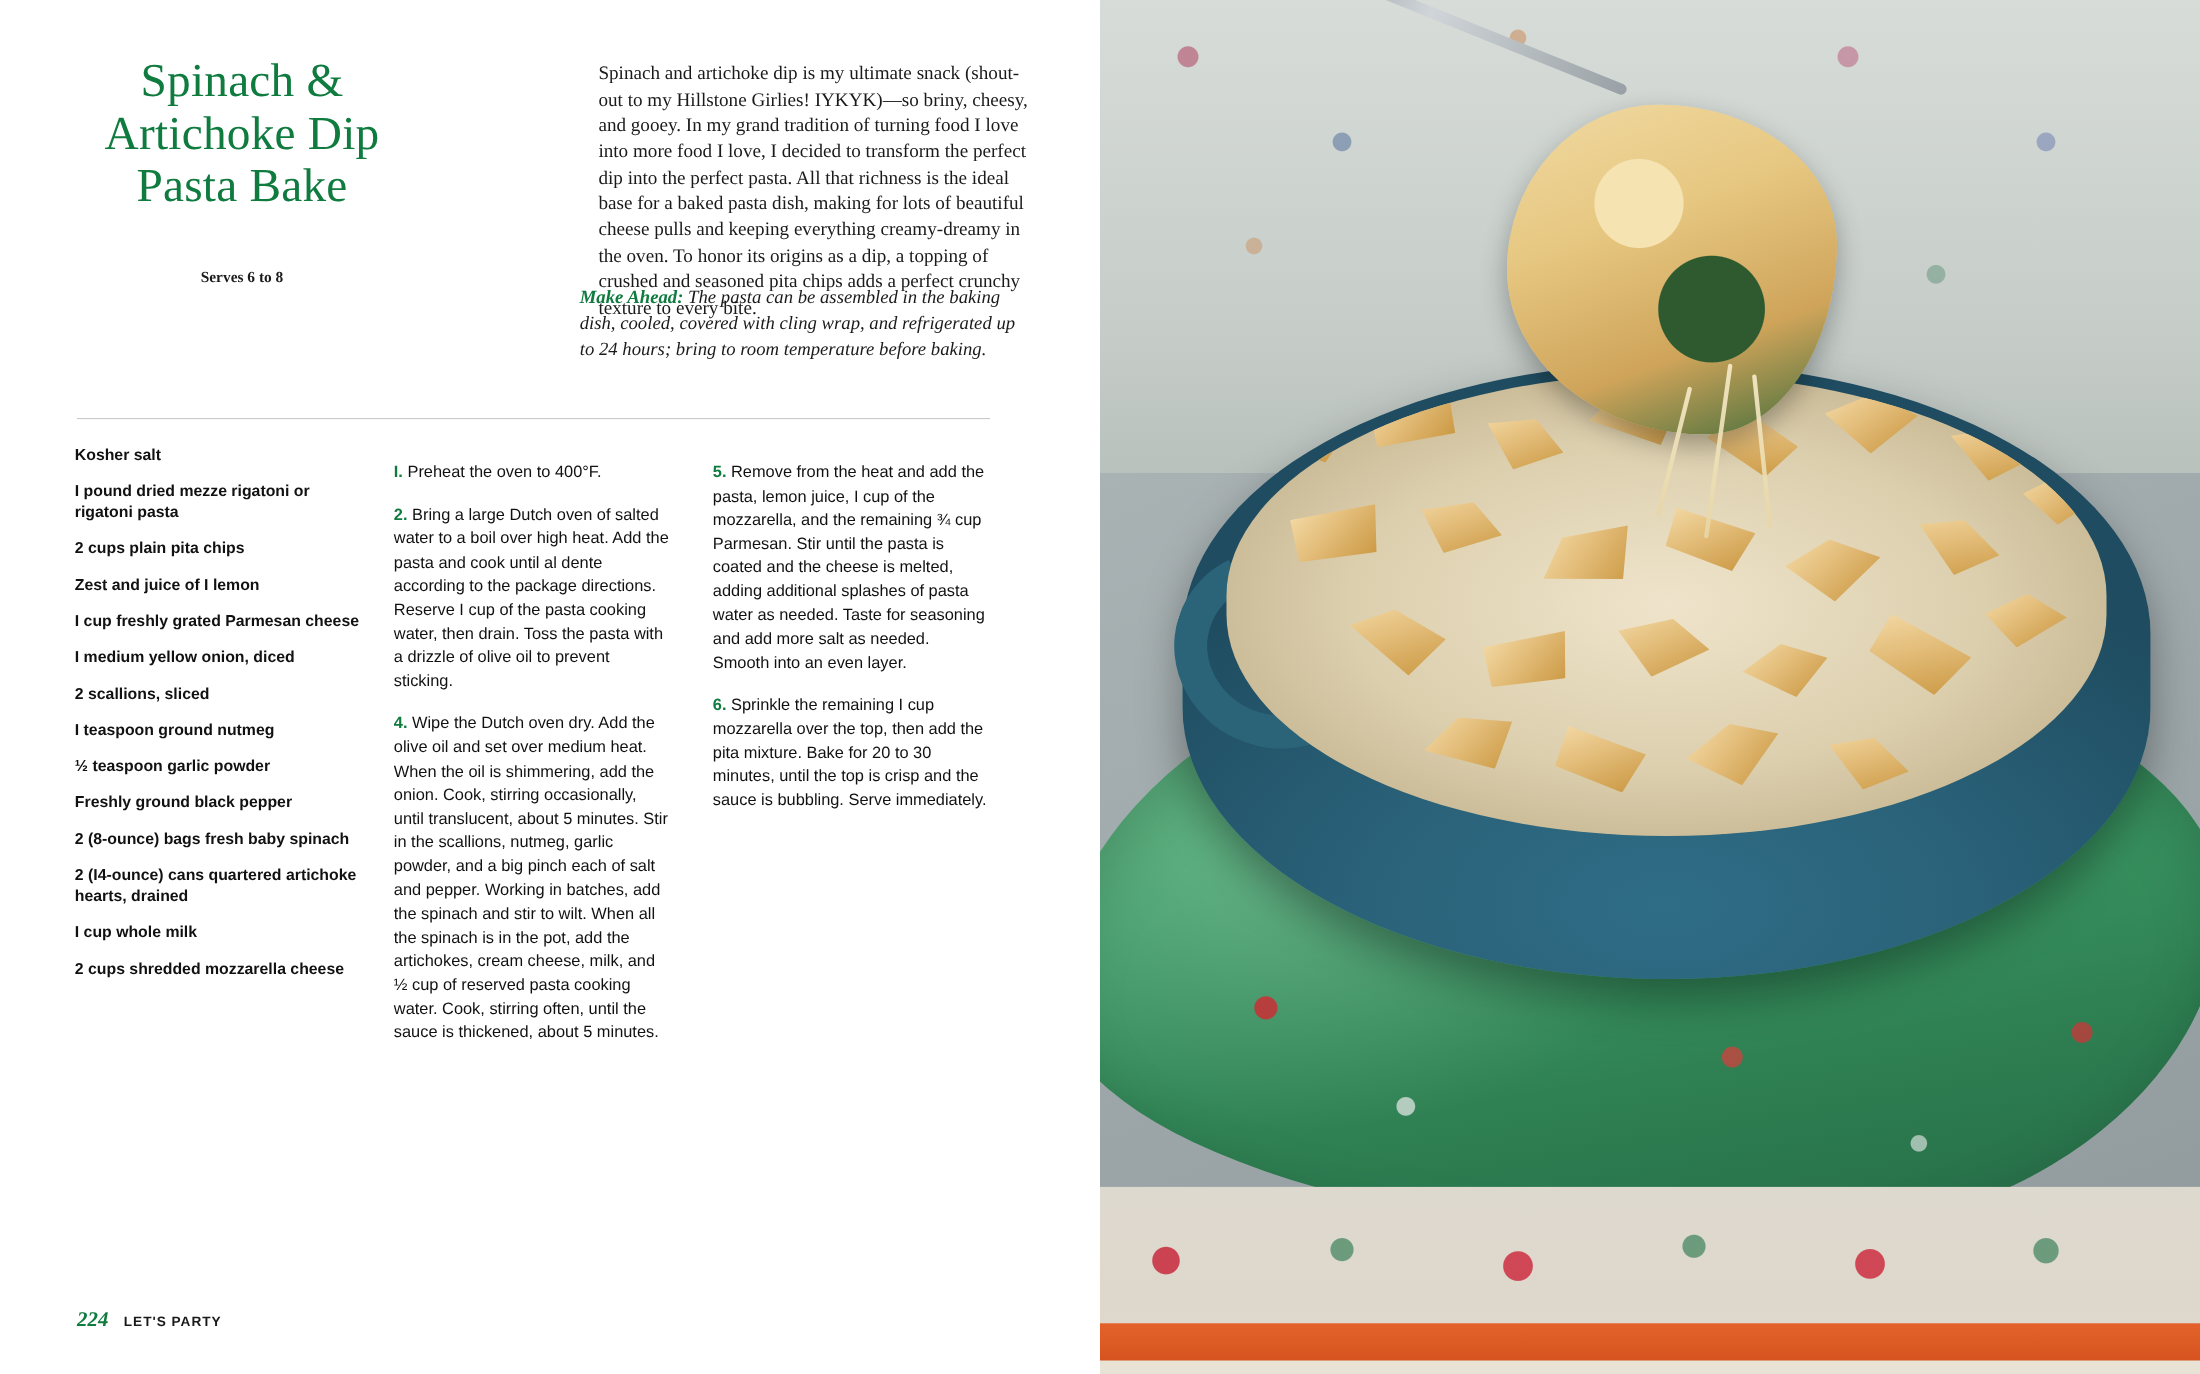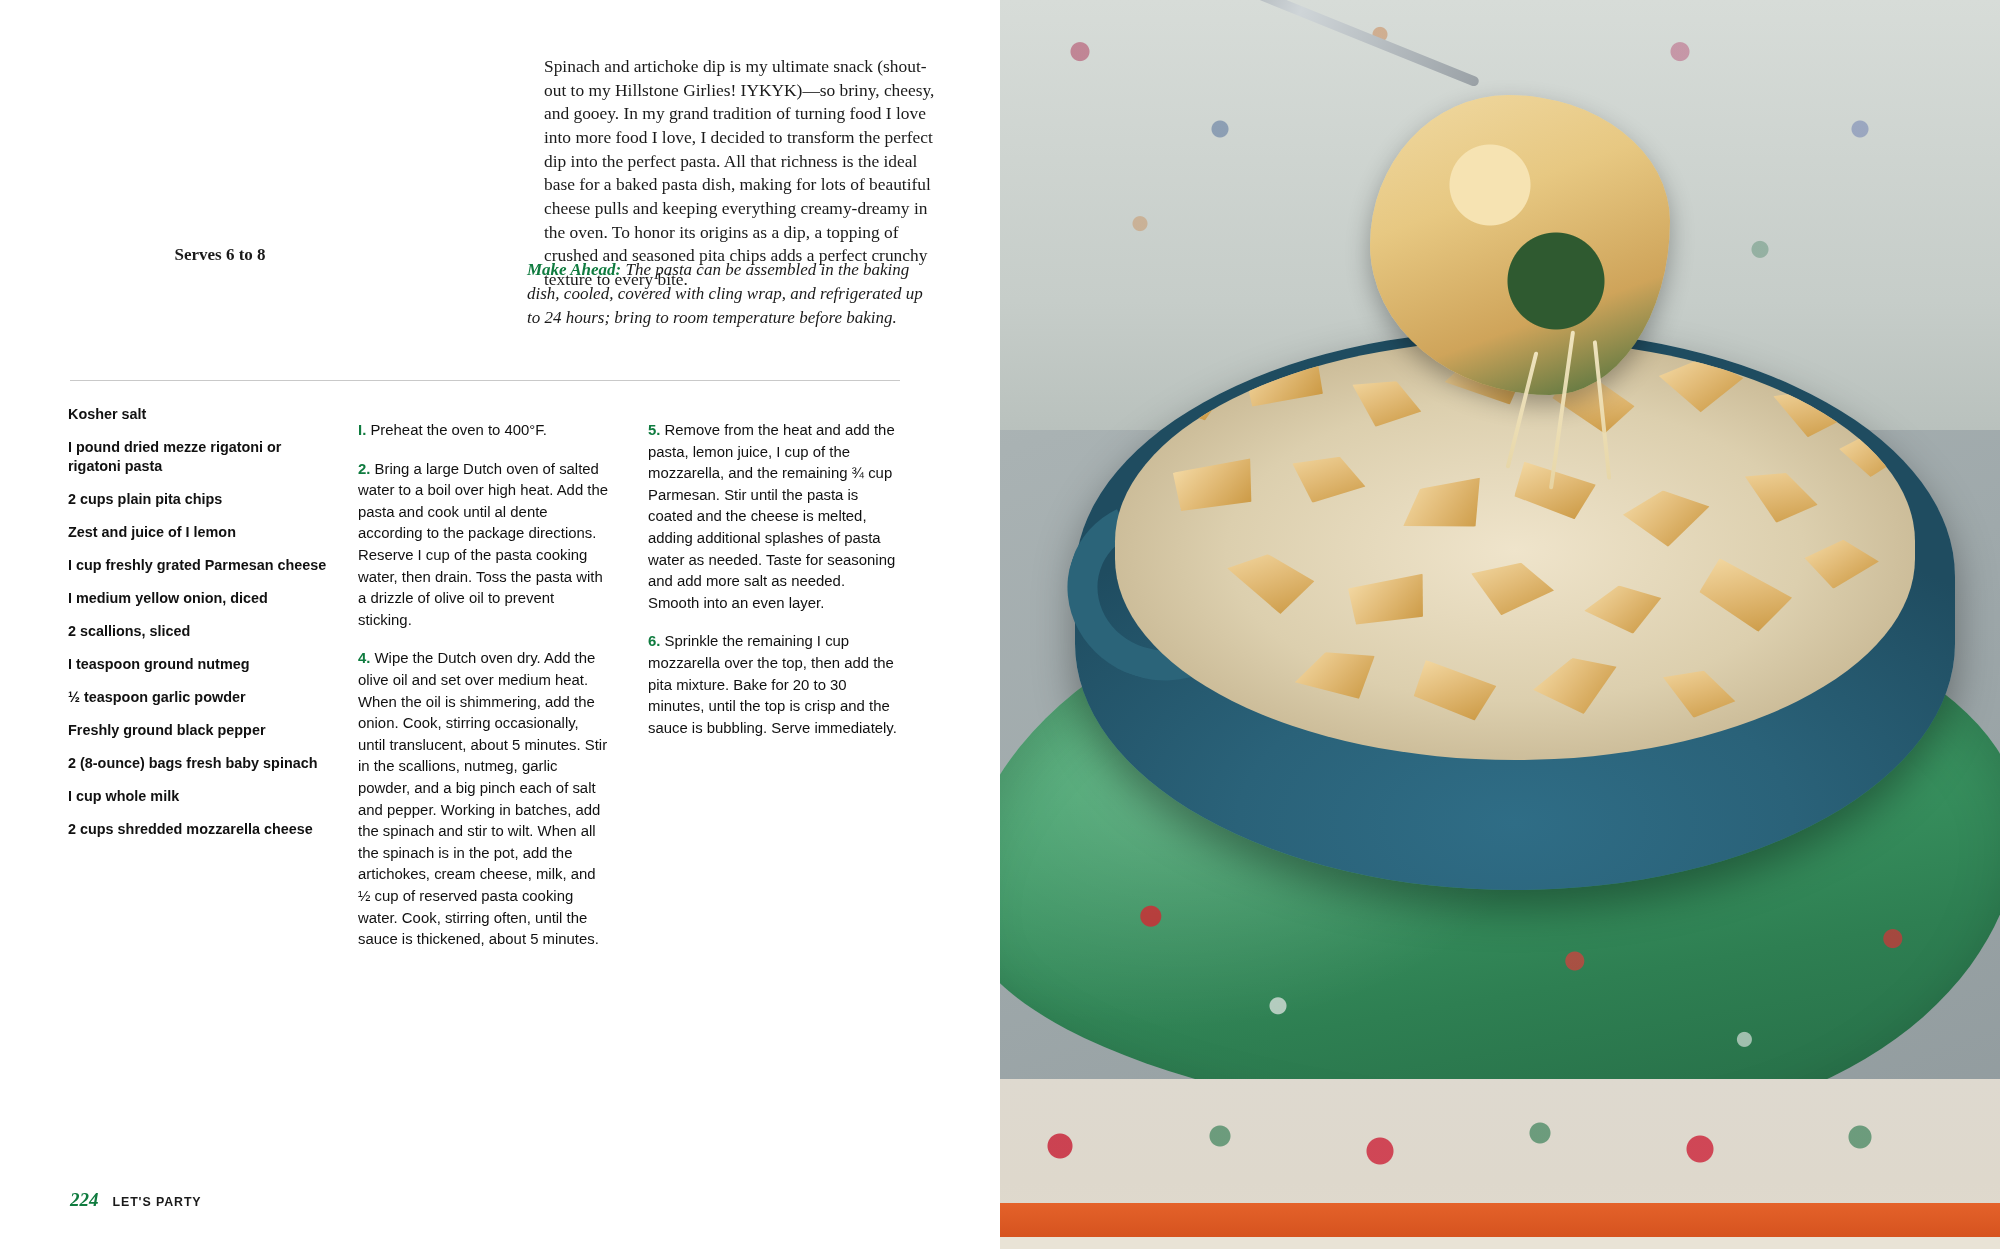--- a/index.html
+++ b/index.html
@@ -41,21 +41,21 @@
     letter-spacing: 0.2px;
   }
   .serves {
     position: absolute;
     left: 70px;
     top: 245px;
     width: 300px;
     text-align: center;
     font-family: "Liberation Serif", serif;
     font-weight: bold;
-    font-size: 17px;
+    font-size: 14px;
     color: #1a1a1a;
   }
   .headnote {
     position: absolute;
     left: 500px;
     top: 55px;
     width: 400px;
     font-family: "Liberation Serif", serif;
     font-size: 17.4px;
     line-height: 1.36;
@@ -293,20 +293,25 @@
     opacity: 0.9;
   }
 </style>
 </head>
 <body>
 
 <div class="page">
 
   <div class="text-page">
 
+    <div class="recipe-title">
+      <div>Spinach &amp;</div>
+      <div>Artichoke Dip</div>
+      <div>Pasta Bake</div>
+    </div>
 
     <div class="serves">Serves 6 to 8</div>
 
     <div class="headnote">Spinach and artichoke dip is my ultimate snack (shout-out to my Hillstone Girlies! IYKYK)—so briny, cheesy, and gooey. In my grand tradition of turning food I love into more food I love, I decided to transform the perfect dip into the perfect pasta. All that richness is the ideal base for a baked pasta dish, making for lots of beautiful cheese pulls and keeping everything creamy-dreamy in the oven. To honor its origins as a dip, a topping of crushed and seasoned pita chips adds a perfect crunchy texture to every bite.</div>
 
     <div class="makeahead">
       <span class="label">Make Ahead:</span><span> The pasta can be assembled in the baking dish, cooled, covered with cling wrap, and refrigerated up to 24 hours; bring to room temperature before baking.</span>
     </div>
 
     <div class="rule"></div>
@@ -317,20 +322,21 @@
         <li>I pound dried mezze rigatoni or rigatoni pasta</li>
         <li>2 cups plain pita chips</li>
         <li>Zest and juice of I lemon</li>
         <li>I cup freshly grated Parmesan cheese</li>
         <li>I medium yellow onion, diced</li>
         <li>2 scallions, sliced</li>
         <li>I teaspoon ground nutmeg</li>
         <li>½ teaspoon garlic powder</li>
         <li>Freshly ground black pepper</li>
         <li>2 (8-ounce) bags fresh baby spinach</li>
+        <li>2 (I4-ounce) cans quartered artichoke hearts, drained</li>
         <li>I cup whole milk</li>
         <li>2 cups shredded mozzarella cheese</li>
       </ul>
     </div>
 
     <div class="steps-col col1">
       <p class="step">
         <span class="num">I.</span><span> Preheat the oven to 400°F.</span>
       </p>
       <p class="step">

